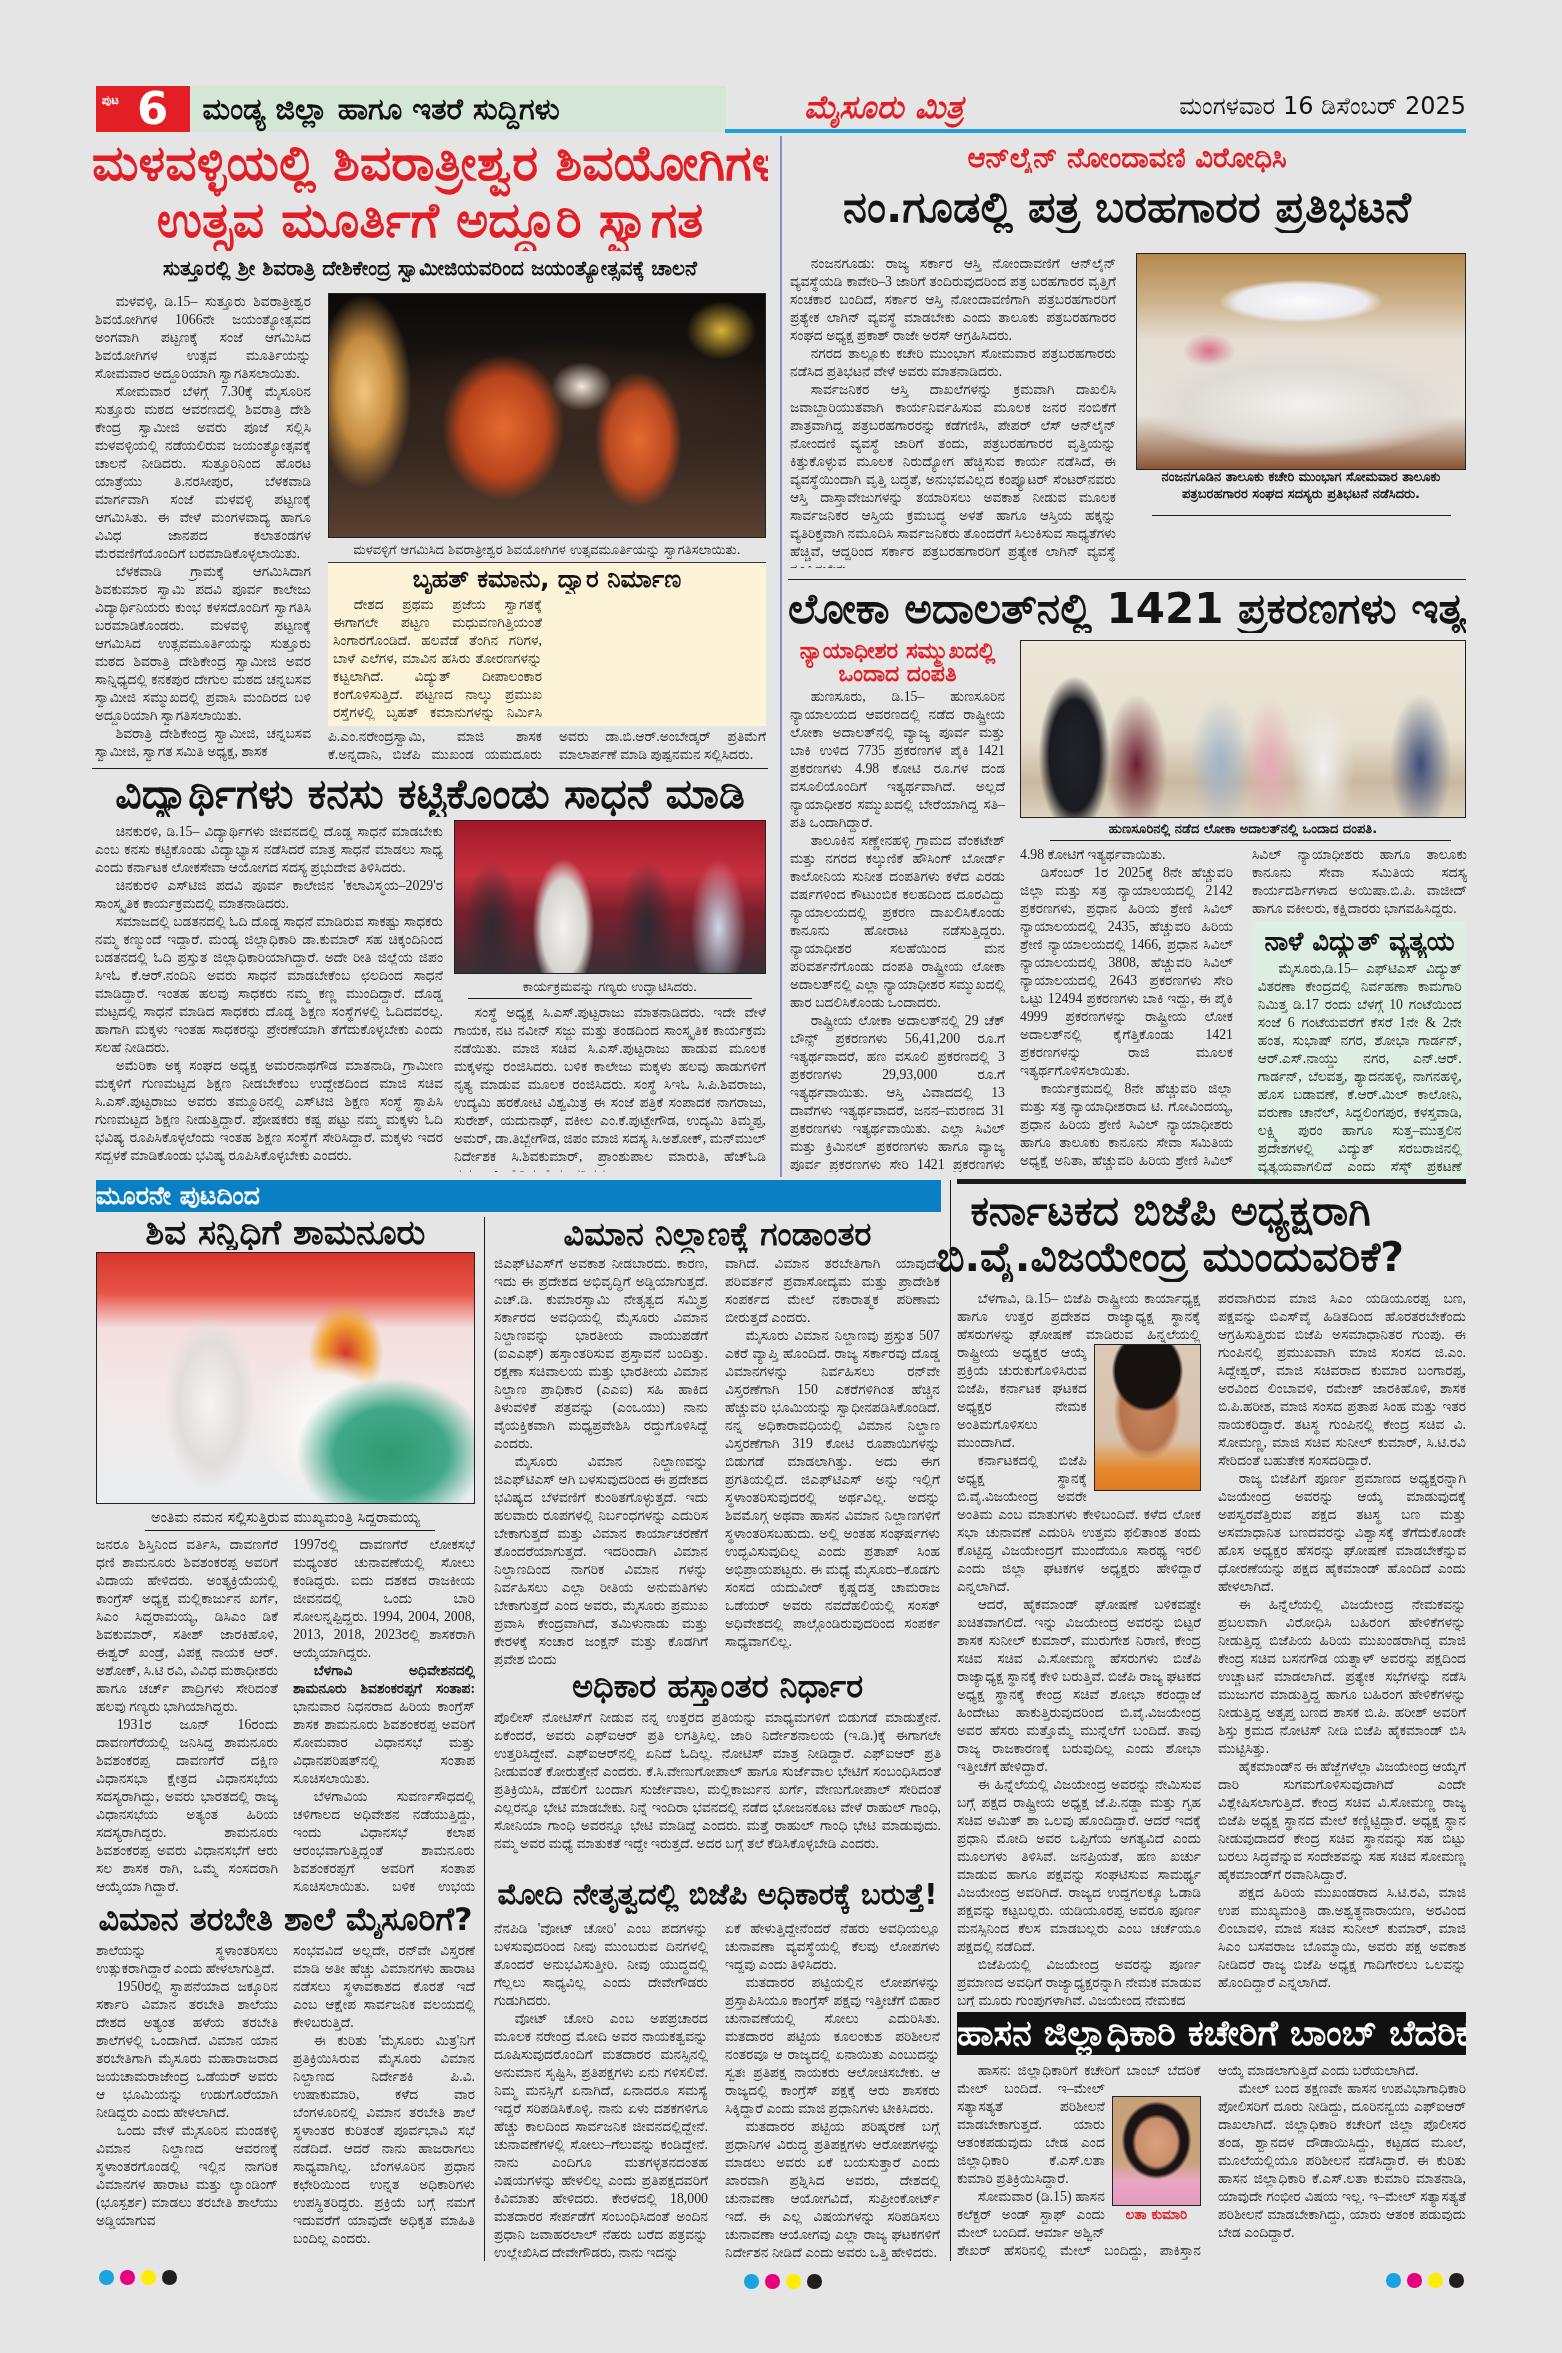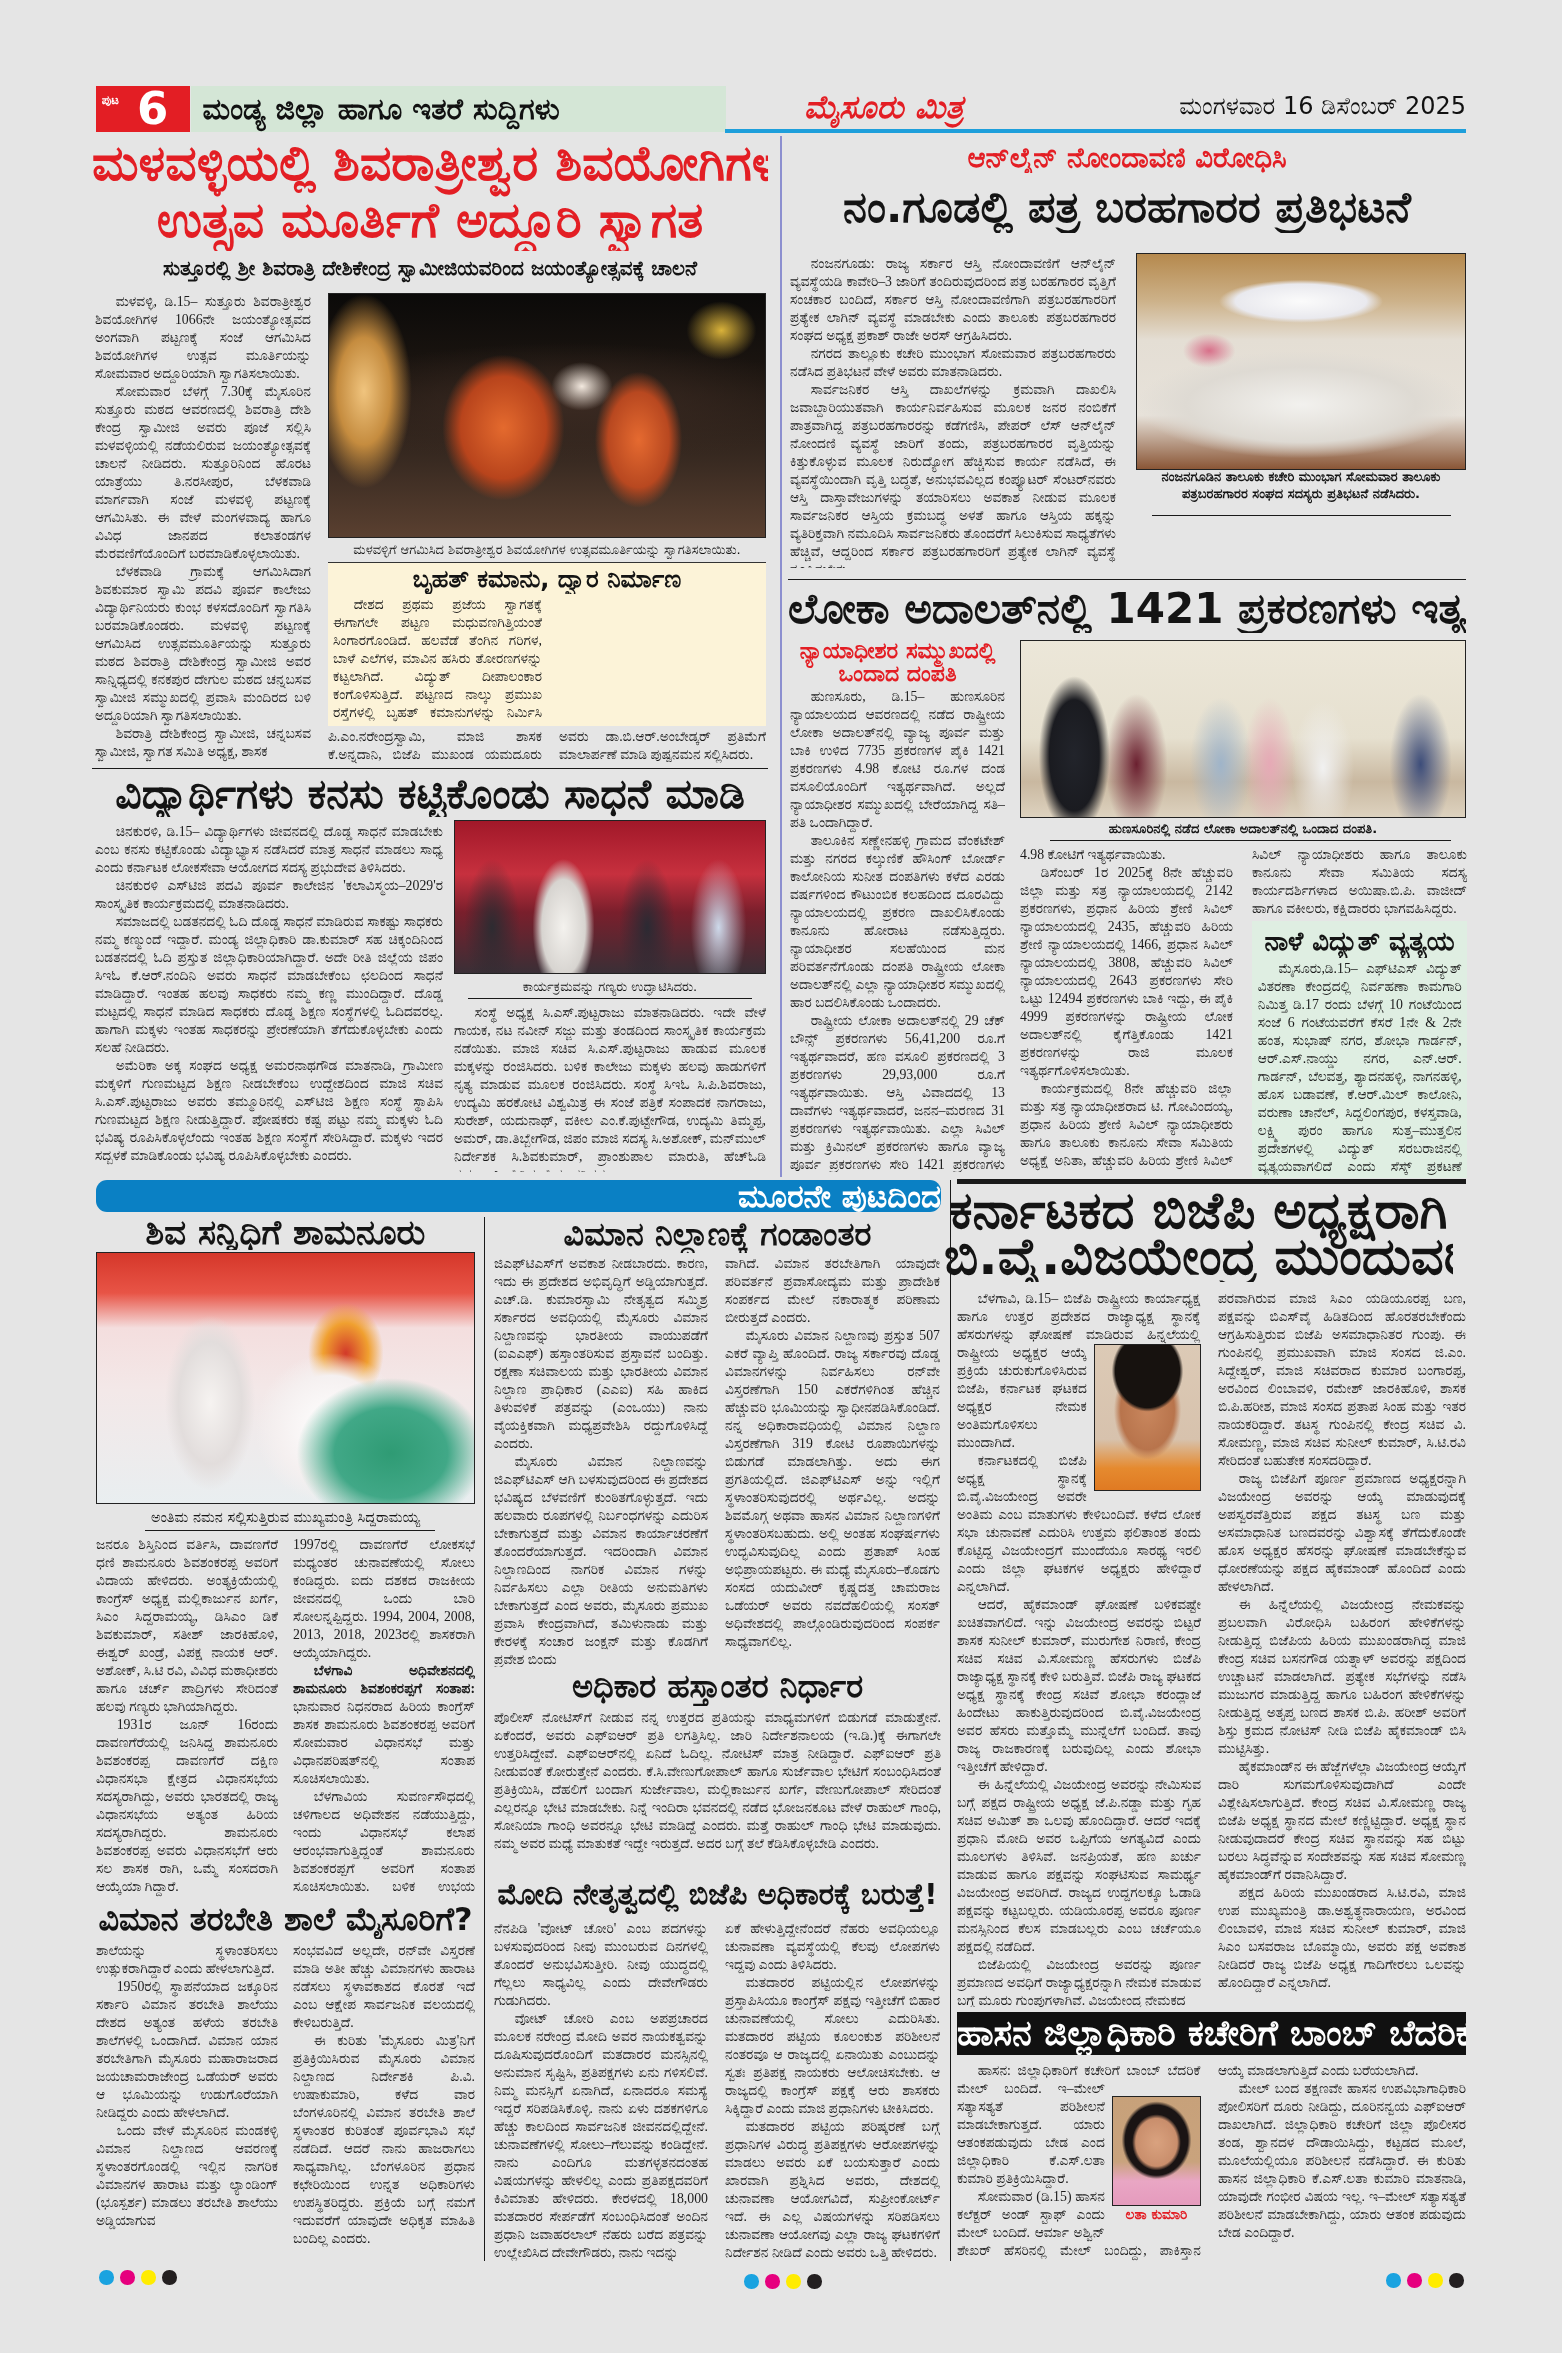--- a/index.html
+++ b/index.html
@@ -27,22 +27,22 @@
   .blue-line{left:725px;top:129px;width:741px;height:4.3px;background:#1e9fdb;}
   .masthead{left:804px;top:86px;width:239px;height:43px;font-family:"DejaVu Sans",sans-serif;font-weight:bold;
             font-style:italic;font-size:32px;line-height:43px;color:#e31e24;white-space:nowrap;}
   .date{left:1130px;top:90px;width:336px;height:32px;font-family:"DejaVu Sans",sans-serif;font-size:24px;
         line-height:32px;text-align:right;white-space:nowrap;color:#111;}
 
   .vsep{position:absolute;left:780px;top:136px;width:2.2px;height:1041px;background:#8c8fcf;}
 
   .box-yellow{background:#fcf3d8;border-top:1.4px solid #333;}
   .box-green{background:#dfeee2;}
-  .band{background:#0a80c4;color:#fff;font-family:"DejaVu Sans",sans-serif;font-weight:bold;font-size:31px;
-        line-height:32px;text-align:right;border-radius:11px;}
+  .band{background:#0a80c4;color:#fff;font-family:"DejaVu Sans",sans-serif;font-weight:bold;font-size:25px;
+        line-height:32px;text-align:left;}
   .black-band{background:#111;color:#fff;font-family:"DejaVu Sans",sans-serif;font-weight:bold;font-size:35px;
               line-height:43px;text-align:center;white-space:nowrap;overflow:hidden;}
 
   .float-spacer{float:right;width:0.7px;}
   .float-photo{float:right;clear:right;margin-left:7.2px;margin-bottom:2.9px;position:relative;}
   .float-photo .pic{width:100%;border:0.7px solid #222;box-sizing:border-box;}
   .float-photo .pcap{font-family:"DejaVu Sans",sans-serif;font-weight:bold;color:#e31e24;font-size:13.8px;
                      line-height:17.4px;text-align:center;white-space:nowrap;}
 
   .dot{position:absolute;width:14.5px;height:14.5px;border-radius:50%;}
@@ -246,21 +246,21 @@
     <p class="cont">ನೆನಪಿಡಿ 'ವೋಟ್ ಚೋರಿ' ಎಂಬ ಪದಗಳನ್ನು ಬಳಸುವುದರಿಂದ ನೀವು ಮುಂಬರುವ ದಿನಗಳಲ್ಲಿ ತೊಂದರೆ ಅನುಭವಿಸುತ್ತೀರಿ. ನೀವು ಯುದ್ಧದಲ್ಲಿ ಗೆಲ್ಲಲು ಸಾಧ್ಯವಿಲ್ಲ ಎಂದು ದೇವೇಗೌಡರು ಗುಡುಗಿದರು.</p>
     <p>ವೋಟ್ ಚೋರಿ ಎಂಬ ಅಪಪ್ರಚಾರದ ಮೂಲಕ ನರೇಂದ್ರ ಮೋದಿ ಅವರ ನಾಯಕತ್ವವನ್ನು ದೂಷಿಸುವುದರೊಂದಿಗೆ ಮತದಾರರ ಮನಸ್ಸಿನಲ್ಲಿ ಅನುಮಾನ ಸೃಷ್ಟಿಸಿ, ಪ್ರತಿಪಕ್ಷಗಳು ಏನು ಗಳಿಸಲಿವೆ. ನಿಮ್ಮ ಮನಸ್ಸಿಗೆ ಏನಾಗಿದೆ, ಏನಾದರೂ ಸಮಸ್ಯೆ ಇದ್ದರೆ ಸರಿಪಡಿಸಿಕೊಳ್ಳಿ. ನಾನು ಏಳು ದಶಕಗಳಿಗೂ ಹೆಚ್ಚು ಕಾಲದಿಂದ ಸಾರ್ವಜನಿಕ ಜೀವನದಲ್ಲಿದ್ದೇನೆ. ಚುನಾವಣೆಗಳಲ್ಲಿ ಸೋಲು–ಗೆಲುವನ್ನು ಕಂಡಿದ್ದೇನೆ. ನಾನು ಎಂದಿಗೂ ಮತಗಳ್ಳತನದಂತಹ ವಿಷಯಗಳನ್ನು ಹೇಳಲಿಲ್ಲ ಎಂದು ಪ್ರತಿಪಕ್ಷದವರಿಗೆ ಕಿವಿಮಾತು ಹೇಳಿದರು. ಕೇರಳದಲ್ಲಿ 18,000 ಮತದಾರರ ಸೇರ್ಪಡೆಗೆ ಸಂಬಂಧಿಸಿದಂತೆ ಅಂದಿನ ಪ್ರಧಾನಿ ಜವಾಹರಲಾಲ್ ನೆಹರು ಬರೆದ ಪತ್ರವನ್ನು ಉಲ್ಲೇಖಿಸಿದ ದೇವೇಗೌಡರು, ನಾನು ಇದನ್ನು</p>
   </div>
   <div class="col" style="left:725px;top:1920px;width:215px;height:342px;">
     <p class="cont">ಏಕೆ ಹೇಳುತ್ತಿದ್ದೇನೆಂದರೆ ನೆಹರು ಅವಧಿಯಲ್ಲೂ ಚುನಾವಣಾ ವ್ಯವಸ್ಥೆಯಲ್ಲಿ ಕೆಲವು ಲೋಪಗಳು ಇದ್ದವು ಎಂದು ತಿಳಿಸಿದರು.</p>
     <p>ಮತದಾರರ ಪಟ್ಟಿಯಲ್ಲಿನ ಲೋಪಗಳನ್ನು ಪ್ರಸ್ತಾಪಿಸಿಯೂ ಕಾಂಗ್ರೆಸ್ ಪಕ್ಷವು ಇತ್ತೀಚೆಗೆ ಬಿಹಾರ ಚುನಾವಣೆಯಲ್ಲಿ ಸೋಲು ಎದುರಿಸಿತು. ಮತದಾರರ ಪಟ್ಟಿಯ ಕೂಲಂಕುಶ ಪರಿಶೀಲನೆ ನಂತರವೂ ಆ ರಾಜ್ಯದಲ್ಲಿ ಏನಾಯಿತು ಎಂಬುದನ್ನು ಸ್ವತಃ ಪ್ರತಿಪಕ್ಷ ನಾಯಕರು ಆಲೋಚಿಸಬೇಕು. ಆ ರಾಜ್ಯದಲ್ಲಿ ಕಾಂಗ್ರೆಸ್ ಪಕ್ಷಕ್ಕೆ ಆರು ಶಾಸಕರು ಸಿಕ್ಕಿದ್ದಾರೆ ಎಂದು ಮಾಜಿ ಪ್ರಧಾನಿಗಳು ಟೀಕಿಸಿದರು.</p>
     <p>ಮತದಾರರ ಪಟ್ಟಿಯ ಪರಿಷ್ಕರಣೆ ಬಗ್ಗೆ ಪ್ರಧಾನಿಗಳ ವಿರುದ್ಧ ಪ್ರತಿಪಕ್ಷಗಳು ಆರೋಪಗಳನ್ನು ಮಾಡಲು ಅವರು ಏಕೆ ಬಯಸುತ್ತಾರೆ ಎಂದು ಖಾರವಾಗಿ ಪ್ರಶ್ನಿಸಿದ ಅವರು, ದೇಶದಲ್ಲಿ ಚುನಾವಣಾ ಆಯೋಗವಿದೆ, ಸುಪ್ರೀಂಕೋರ್ಟ್ ಇದೆ. ಈ ಎಲ್ಲ ವಿಷಯಗಳನ್ನು ಸರಿಪಡಿಸಲು ಚುನಾವಣಾ ಆಯೋಗವು ಎಲ್ಲಾ ರಾಜ್ಯ ಘಟಕಗಳಿಗೆ ನಿರ್ದೇಶನ ನೀಡಿದೆ ಎಂದು ಅವರು ಒತ್ತಿ ಹೇಳಿದರು.</p>
   </div>
 
   <div class="rule" style="left:957px;top:1179px;width:509px;height:5px;"></div>
-  <div class="abs hl" style="left:944px;top:1188px;width:509px;height:94px;font-size:51px;line-height:46px;">
+  <div class="abs hl" style="left:916px;top:1188px;width:509px;height:94px;font-size:41px;line-height:46px;">
     <div>ಕರ್ನಾಟಕದ ಬಿಜೆಪಿ ಅಧ್ಯಕ್ಷರಾಗಿ</div>
     <div>ಬಿ.ವೈ.ವಿಜಯೇಂದ್ರ ಮುಂದುವರಿಕೆ?</div>
   </div>
   <div class="col" style="left:957px;top:1290px;width:244px;height:717px;">
     <div class="float-spacer" style="height:54px;"></div>
     <div class="float-photo" style="width:107px;">
       <div class="pic ph-vijay" style="height:147px;"></div>
     </div>
     <p>ಬೆಳಗಾವಿ, ಡಿ.15– ಬಿಜೆಪಿ ರಾಷ್ಟ್ರೀಯ ಕಾರ್ಯಾಧ್ಯಕ್ಷ ಹಾಗೂ ಉತ್ತರ ಪ್ರದೇಶದ ರಾಜ್ಯಾಧ್ಯಕ್ಷ ಸ್ಥಾನಕ್ಕೆ ಹೆಸರುಗಳನ್ನು ಘೋಷಣೆ ಮಾಡಿರುವ ಹಿನ್ನಲೆಯಲ್ಲಿ ರಾಷ್ಟ್ರೀಯ ಅಧ್ಯಕ್ಷರ ಆಯ್ಕೆ ಪ್ರಕ್ರಿಯೆ ಚುರುಕುಗೊಳಿಸಿರುವ ಬಿಜೆಪಿ, ಕರ್ನಾಟಕ ಘಟಕದ ಅಧ್ಯಕ್ಷರ ನೇಮಕ ಅಂತಿಮಗೊಳಿಸಲು ಮುಂದಾಗಿದೆ.</p>
     <p>ಕರ್ನಾಟಕದಲ್ಲಿ ಬಿಜೆಪಿ ಅಧ್ಯಕ್ಷ ಸ್ಥಾನಕ್ಕೆ ಬಿ.ವೈ.ವಿಜಯೇಂದ್ರ ಅವರೇ ಅಂತಿಮ ಎಂಬ ಮಾತುಗಳು ಕೇಳಿಬಂದಿವೆ. ಕಳೆದ ಲೋಕ ಸಭಾ ಚುನಾವಣೆ ಎದುರಿಸಿ ಉತ್ತಮ ಫಲಿತಾಂಶ ತಂದು ಕೊಟ್ಟಿದ್ದ ವಿಜಯೇಂದ್ರಗೆ ಮುಂದೆಯೂ ಸಾರಥ್ಯ ಇರಲಿ ಎಂದು ಜಿಲ್ಲಾ ಘಟಕಗಳ ಅಧ್ಯಕ್ಷರು ಹೇಳಿದ್ದಾರೆ ಎನ್ನಲಾಗಿದೆ.</p>

